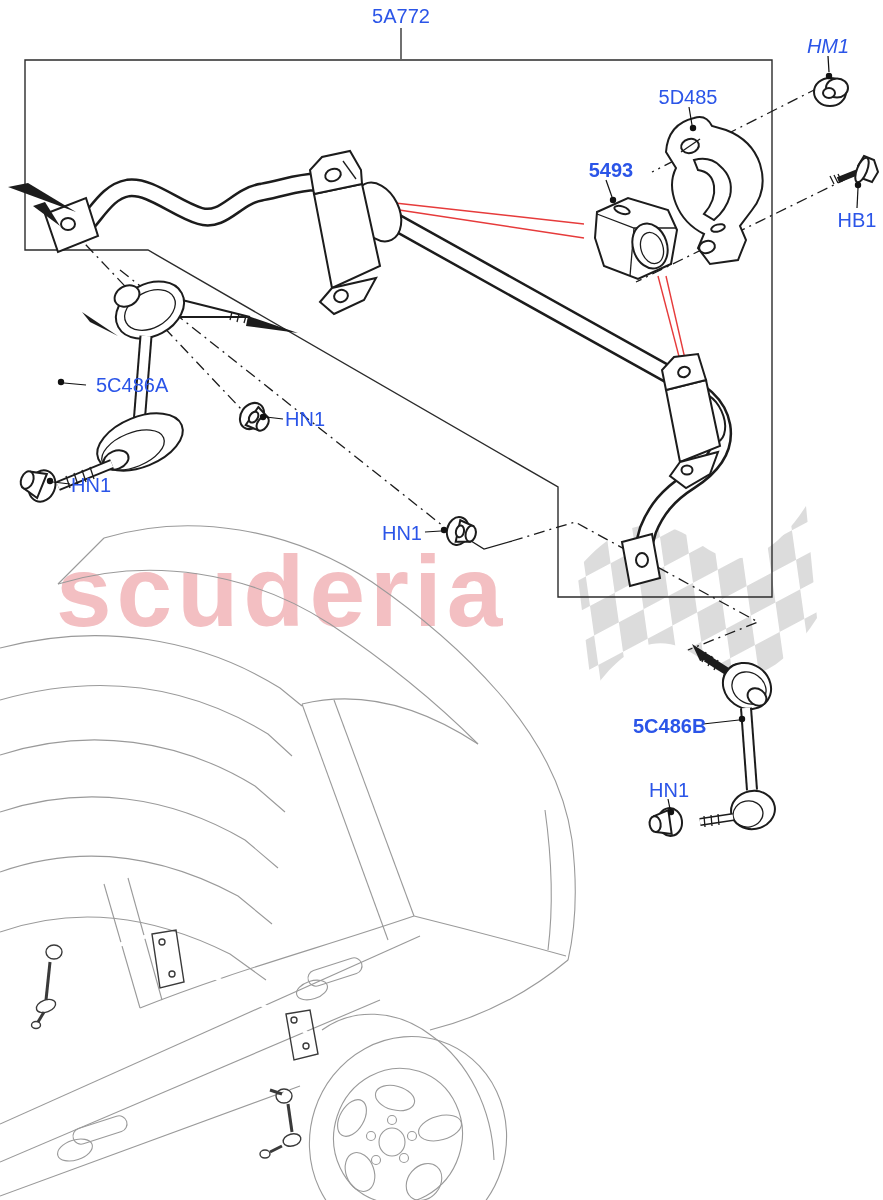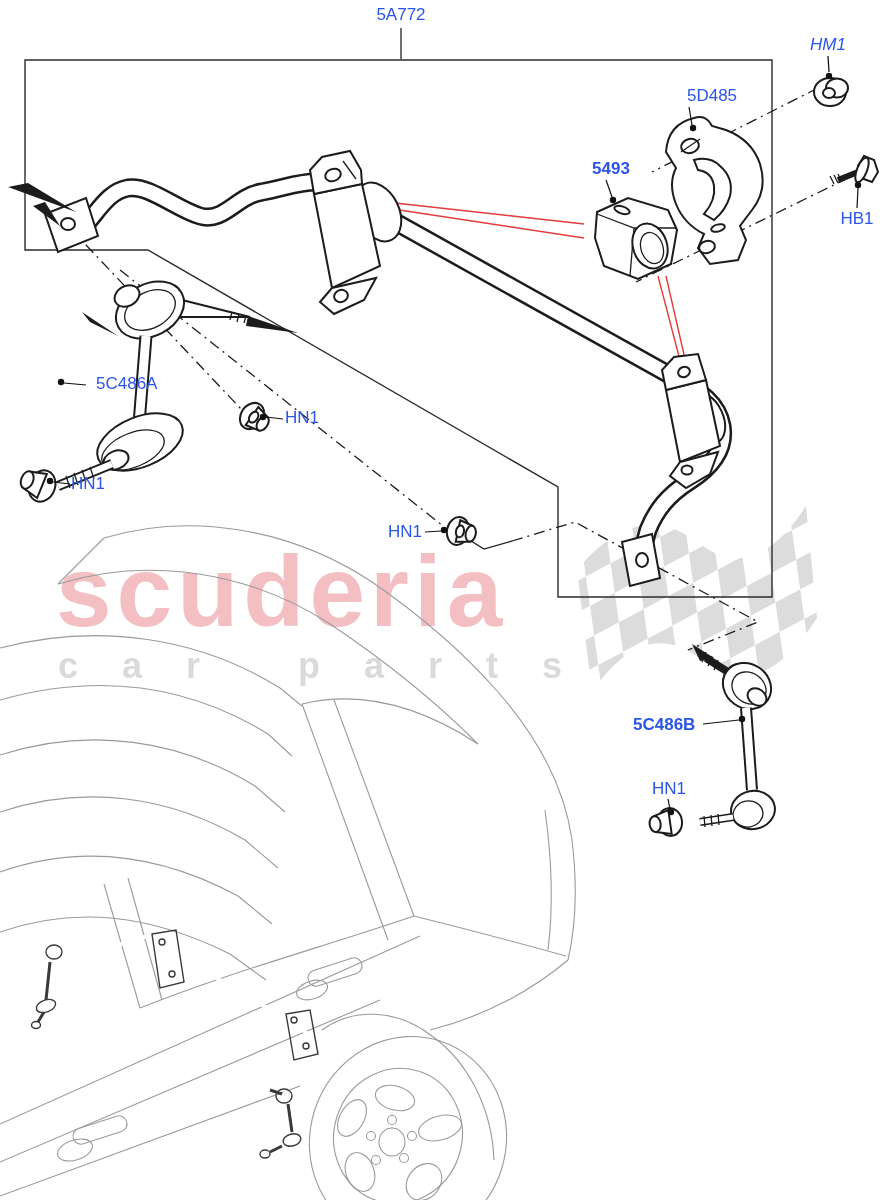--- a/index.html
+++ b/index.html
@@ -5,41 +5,40 @@
   html,body{margin:0;padding:0;background:#ffffff;}
   #stage{position:relative;width:883px;height:1200px;background:#ffffff;overflow:hidden;
          font-family:"Liberation Sans",sans-serif;}
   #stage svg{position:absolute;left:0;top:0;z-index:2;}
   .wm-brand{position:absolute;left:56px;top:534px;z-index:1;
             font-size:100px;font-weight:bold;letter-spacing:5px;color:#f3bfc2;
             font-family:"Liberation Sans",sans-serif;white-space:nowrap;}
   .wm-tag{position:absolute;left:58px;top:645px;z-index:1;
           font-size:36px;font-weight:bold;letter-spacing:44px;color:#dadada;
           font-family:"Liberation Sans",sans-serif;white-space:nowrap;}
-  .plabel{position:absolute;z-index:3;font-size:17px;color:#2b55e8;white-space:nowrap;
+  .plabel{position:absolute;z-index:3;font-size:20px;color:#2b55e8;white-space:nowrap;
           font-family:"Liberation Sans",sans-serif;cursor:pointer;}
   .ctr{transform:translateX(-50%);}
   .rgt{transform:translateX(-100%);}
   
   .ln{stroke:#1c1c1c;fill:none;}
   .part{stroke:#1c1c1c;fill:#ffffff;stroke-width:2;}
   .thin{stroke:#1c1c1c;fill:none;stroke-width:1.3;}
   .dash{stroke:#1c1c1c;fill:none;stroke-width:1.3;stroke-dasharray:11 5 2 5;}
   .red{stroke:#e63b3b;fill:none;stroke-width:1.4;}
   .car{stroke:#9a9a9a;fill:none;stroke-width:1.1;}
   .asm{stroke:#3a3a3a;fill:none;stroke-width:1.4;}
   .leader{stroke:#111;fill:none;stroke-width:1.2;}
 </style>
 </head>
 <body>
 
 <div id="stage">
 
   <div class="wm-brand">scuderia</div>
-  <div class="wm-tag">car parts</div>
 
   <svg width="883" height="1200" viewBox="0 0 883 1200">
     <defs>
       <pattern id="checker" width="56" height="56" patternUnits="userSpaceOnUse" patternTransform="rotate(-28) skewX(-20)">
         <rect width="28" height="28" fill="#dcdcdc"></rect>
         <rect x="28" y="28" width="28" height="28" fill="#dcdcdc"></rect>
       </pattern>
     </defs>
 
     <path d="M 577,570 C 618,520 660,512 700,544 C 738,572 772,558 806,506
@@ -295,21 +294,21 @@
         <circle cx="444" cy="530" r="3.2" fill="#111"></circle>
       <path class="leader" d="M 703,724 L 739,720"></path>
         <circle cx="742" cy="719" r="3.2" fill="#111"></circle>
       <path class="leader" d="M 668,799 L 670,809"></path>
         <circle cx="671" cy="812" r="3.2" fill="#111"></circle>
     </g>
   </svg>
 
   <div class="plabel ctr" style="left:401px;top:5px;">5A772</div>
   <div class="plabel ctr" style="left:828px;top:35px;font-style:italic;">HM1</div>
-  <div class="plabel ctr" style="left:688px;top:86px;margin-left:24px;">5D485</div>
+  <div class="plabel ctr" style="left:688px;top:86px;">5D485</div>
   <div class="plabel ctr" style="left:611px;top:159px;font-weight:bold;">5493</div>
   <div class="plabel ctr" style="left:857px;top:209px;">HB1</div>
   <div class="plabel" style="left:96px;top:374px;">5C486A</div>
   <div class="plabel" style="left:285px;top:408px;">HN1</div>
   <div class="plabel" style="left:71px;top:474px;">HN1</div>
   <div class="plabel rgt" style="left:422px;top:522px;">HN1</div>
   <div class="plabel" style="left:633px;top:715px;font-weight:bold;">5C486B</div>
   <div class="plabel ctr" style="left:669px;top:779px;">HN1</div>
 
 </div>

